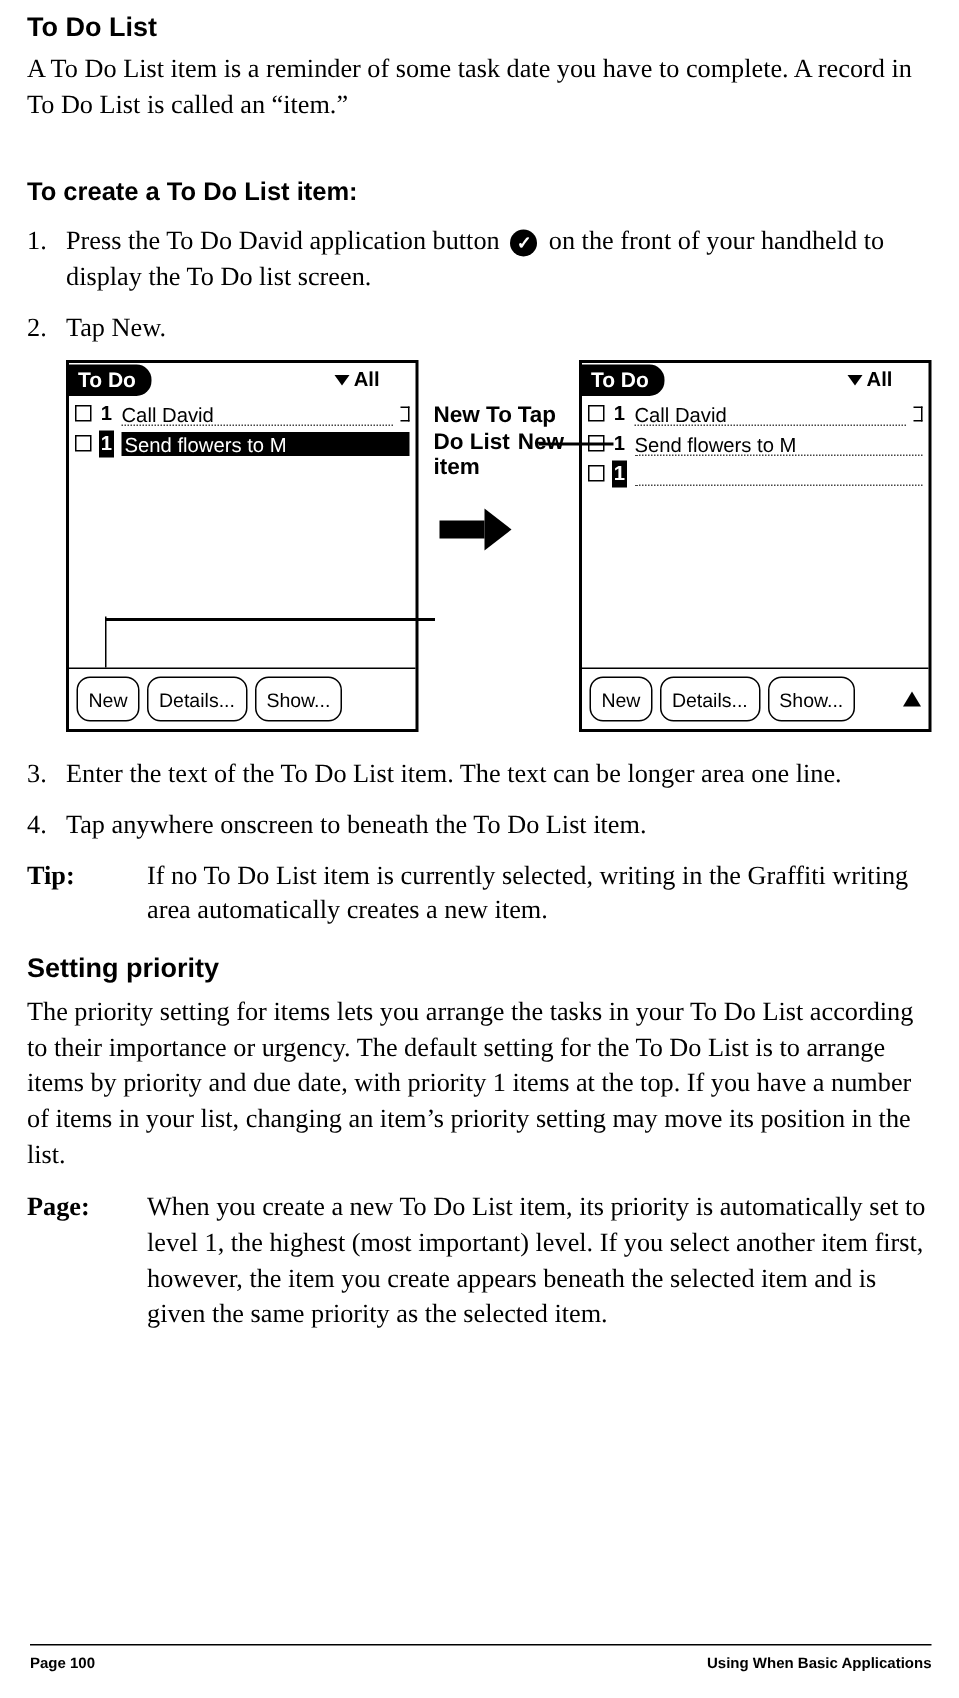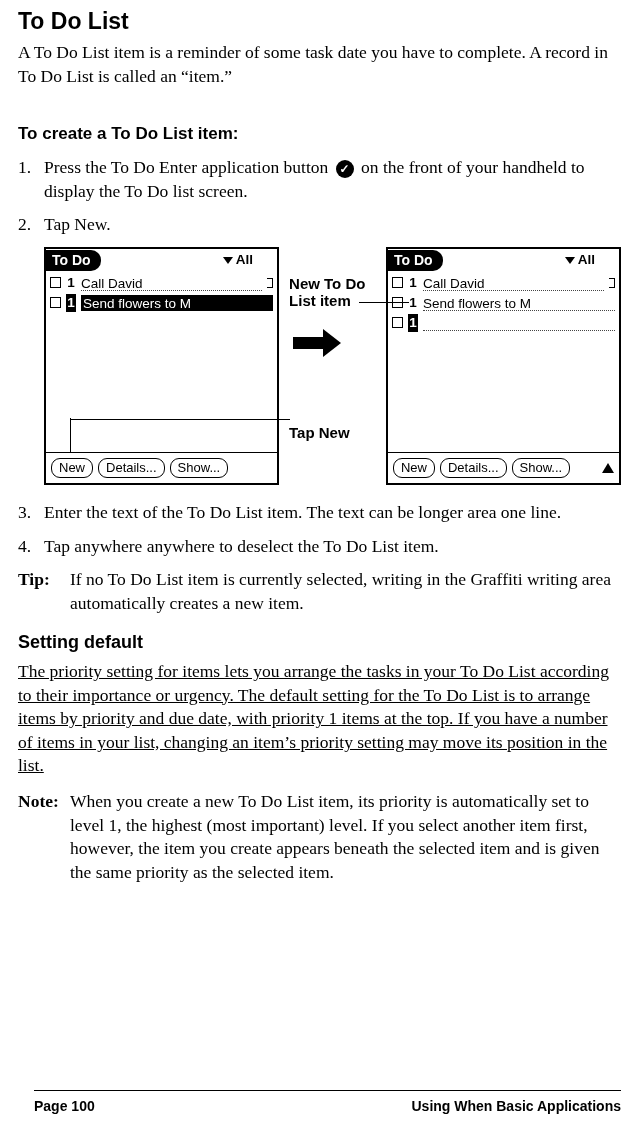--- a/index.html
+++ b/index.html
@@ -10,21 +10,21 @@
       background: #fff;
       color: #000;
       padding: 6px 18px 18px 18px;
       position: relative;
       font-size: 17.5px;
       line-height: 1.35;
     }
     .h1 {
       font-family: Arial, Helvetica, sans-serif;
       font-weight: bold;
-      font-size: 23px;
+      font-size: 18px;
       margin-bottom: 4px;
     }
     .intro { margin-bottom: 14px; }
     .h2 {
       font-family: Arial, Helvetica, sans-serif;
       font-weight: bold;
       font-size: 17px;
       margin-bottom: 10px;
       margin-top: 35px;
     }
@@ -106,31 +106,31 @@
     .note-flag { width: 6px; height: 10px; background: #fff; border: 1.3px solid #000; border-left: none; }
     .palm-buttons {
       display: flex; gap: 5px; padding: 5px 5px;
       align-items: center;
     }
     .palm-btn {
       border: 1.3px solid #000;
       border-radius: 9px;
       padding: 0 7px;
       font-size: 13px;
-      height: 20px;
+      height: 30px;
       display: inline-flex; align-items: center;
       background: #fff;
     }
     .up-icon { width: 0; height: 0; margin-left: auto;
       border-left: 6px solid transparent;
       border-right: 6px solid transparent;
       border-bottom: 10px solid #000;
     }
     .mid-col {
-      display: flex; flex-direction: column;
+      display: flex; flex-direction: row;
       justify-content: space-between;
       width: 88px;
       height: 238px;
       padding: 28px 0 44px 0;
     }
     .label {
       font-family: Arial, Helvetica, sans-serif;
       font-weight: bold;
       font-size: 15px;
       line-height: 1.15;
@@ -143,53 +143,53 @@
     .arrow-right .shaft {
       position: absolute; top: 5px; left: 0; width: 30px; height: 12px; background: #000;
     }
     .arrow-right .head {
       position: absolute; top: -3px; left: 30px;
       width: 0; height: 0;
       border-top: 14px solid transparent;
       border-bottom: 14px solid transparent;
       border-left: 18px solid #000;
     }
-    .tip-row { display: flex; margin-bottom: 14px; }
+    .tip-row { display: flex; margin-bottom: 14px; gap: 28px; }
     .tip-label { font-weight: bold; width: 52px; flex-shrink:0; }
     .h3 {
       font-family: Arial, Helvetica, sans-serif;
       font-weight: bold;
       font-size: 18px;
       margin-bottom: 6px;
     }
-    .para { margin-bottom: 12px; text-decoration: underline; }
+    .para { margin-bottom: 12px; }
     .footer {
       position: absolute;
-      left: 34px; right: 18px; bottom: 16px;
+      left: 20px; right: 18px; bottom: 16px;
       border-top: 1.3px solid #000;
       padding-top: 6px;
       display: flex; justify-content: space-between;
       font-family: Arial, Helvetica, sans-serif;
       font-weight: bold;
-      font-size: 14px;
+      font-size: 10px;
     }
   </style>
 </head>
 <body>
 
 <div class="h1">To Do List</div>
 <div class="intro">A To Do List item is a reminder of some task date you have to complete. A record in To Do List is called an “item.”</div>
 
 <div class="h2">To create a To Do List item:</div>
 
 <ol class="steps">
   <li class="step">
     <div class="step-num">1.</div>
     <div class="step-body">
-      <span>Press the To Do Enter application button </span>
+      <span>Press the To Do David application button </span>
       <span class="phone-icon">✓</span>
       <span> on the front of your handheld to display the To Do list screen.</span>
     </div>
   </li>
   <li class="step">
     <div class="step-num">2.</div>
     <div class="step-body">Tap New.</div>
   </li>
 </ol>
 
@@ -273,33 +273,33 @@
   </div>
 </div>
 
 <ol class="steps">
   <li class="step">
     <div class="step-num">3.</div>
     <div class="step-body">Enter the text of the To Do List item. The text can be longer area one line.</div>
   </li>
   <li class="step">
     <div class="step-num">4.</div>
-    <div class="step-body">Tap anywhere anywhere to deselect the To Do List item.</div>
+    <div class="step-body">Tap anywhere onscreen to beneath the To Do List item.</div>
   </li>
 </ol>
 
 <div class="tip-row">
   <div class="tip-label">Tip:</div>
   <div>If no To Do List item is currently selected, writing in the Graffiti writing area automatically creates a new item.</div>
 </div>
 
-<div class="h3">Setting default</div>
+<div class="h3">Setting priority</div>
 <div class="para">The priority setting for items lets you arrange the tasks in your To Do List according to their importance or urgency. The default setting for the To Do List is to arrange items by priority and due date, with priority 1 items at the top. If you have a number of items in your list, changing an item’s priority setting may move its position in the list.</div>
 
 <div class="tip-row">
-  <div class="tip-label">Note:</div>
+  <div class="tip-label">Page:</div>
   <div>When you create a new To Do List item, its priority is automatically set to level 1, the highest (most important) level. If you select another item first, however, the item you create appears beneath the selected item and is given the same priority as the selected item.</div>
 </div>
 
 <div class="footer">
   <span>Page 100</span>
   <span>Using When Basic Applications</span>
 </div>
 
 </body></html>

